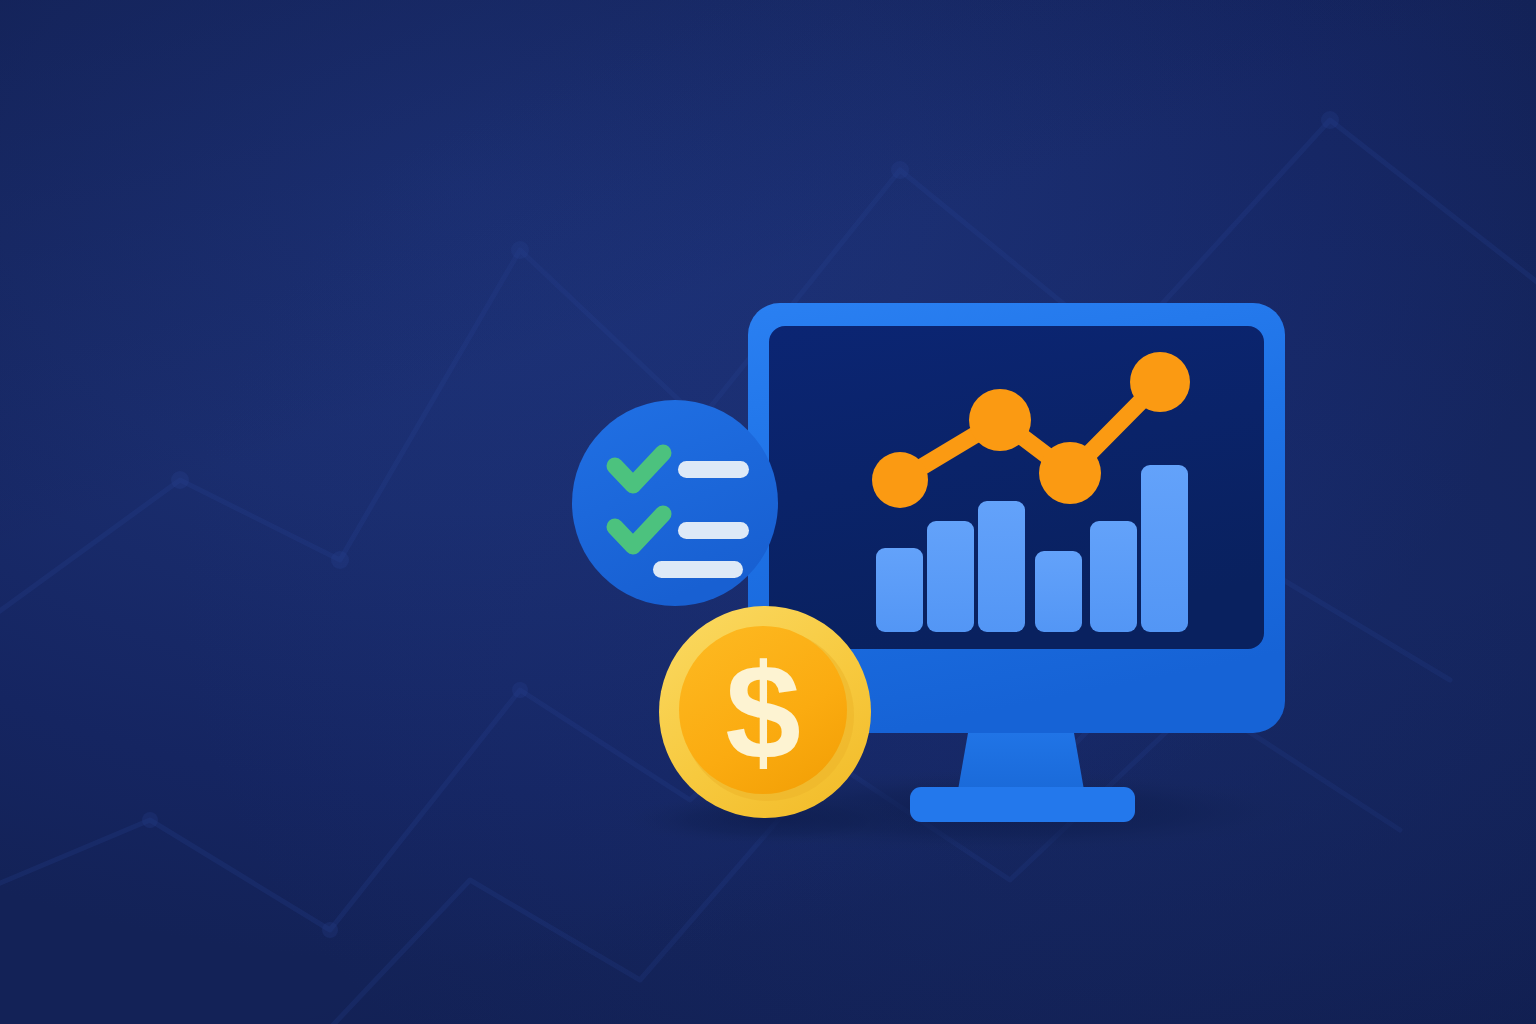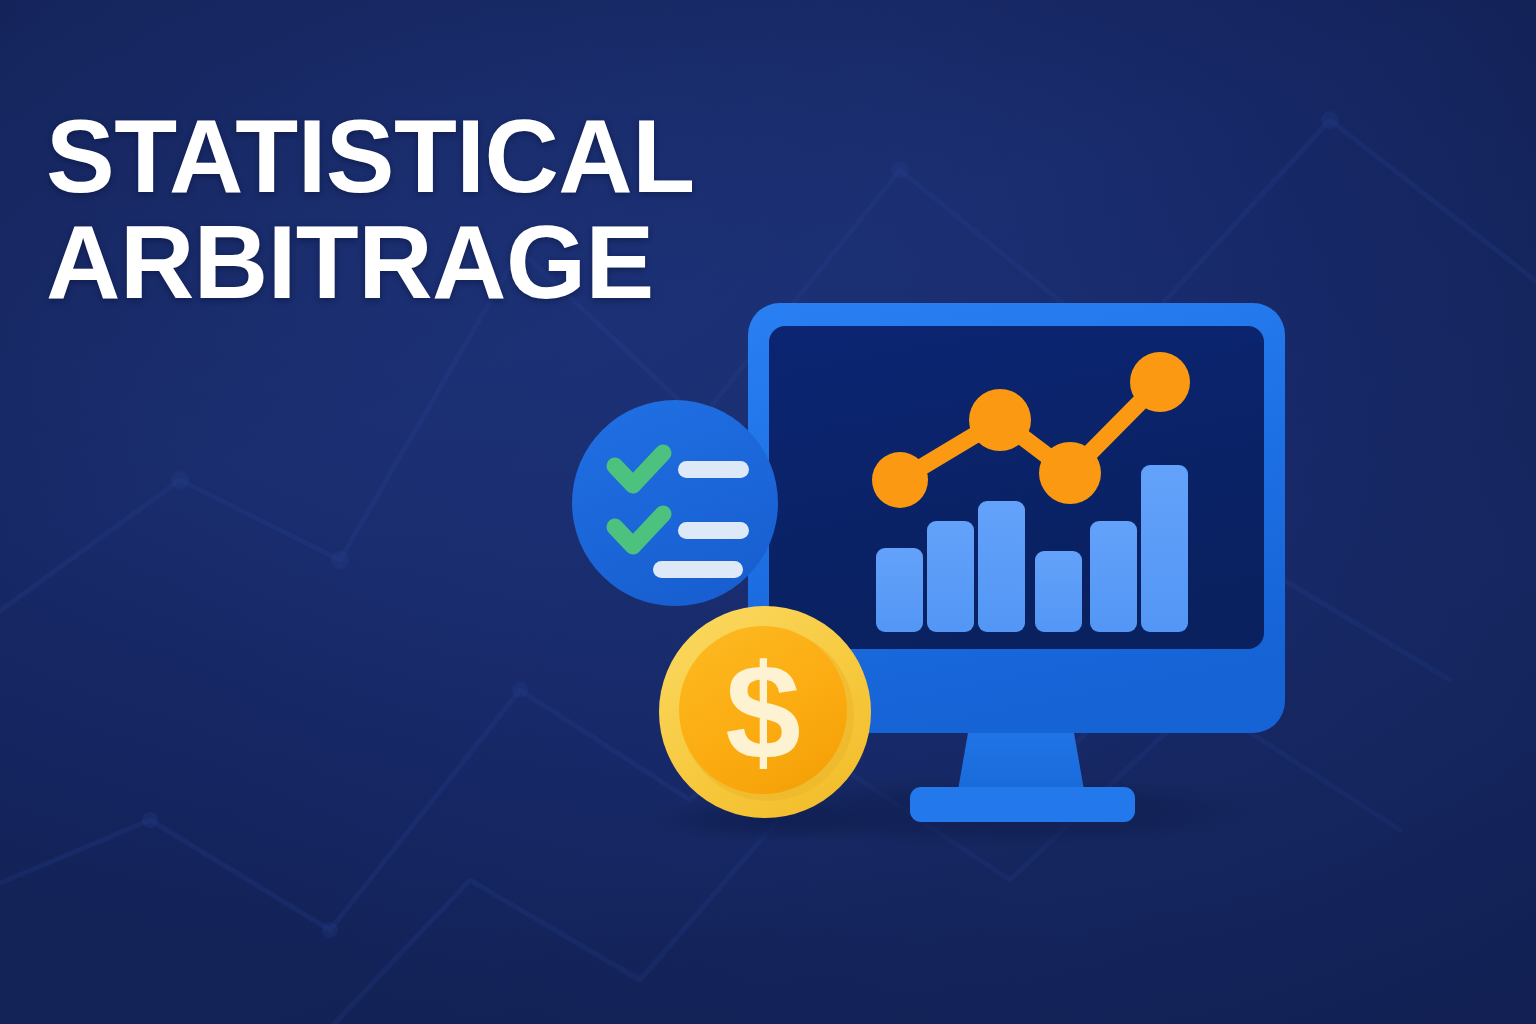--- a/index.html
+++ b/index.html
@@ -83,24 +83,20 @@
       <circle cx="150" cy="820" r="8"></circle>
       <circle cx="330" cy="930" r="8"></circle>
       <circle cx="520" cy="690" r="8"></circle>
       <circle cx="880" cy="620" r="8"></circle>
       <circle cx="1060" cy="760" r="8"></circle>
     </g>
   </svg>
 
   <div class="bg-vignette"></div>
 
-  <div class="title-block">
-    <div class="title-line">STATISTICAL</div>
-    <div class="title-line">ARBITRAGE</div>
-  </div>
 
   <svg id="illustration" viewBox="0 0 1536 1024">
     <defs>
       <radialGradient id="gShadow" cx="50%" cy="50%" r="50%">
         <stop offset="0%" stop-color="#0e1c4c" stop-opacity="0.80"></stop>
         <stop offset="55%" stop-color="#102052" stop-opacity="0.52"></stop>
         <stop offset="100%" stop-color="#17285e" stop-opacity="0"></stop>
       </radialGradient>
       <linearGradient id="gBezel" x1="0" y1="0" x2="0.25" y2="1">
         <stop offset="0%" stop-color="#2a80f2"></stop>

